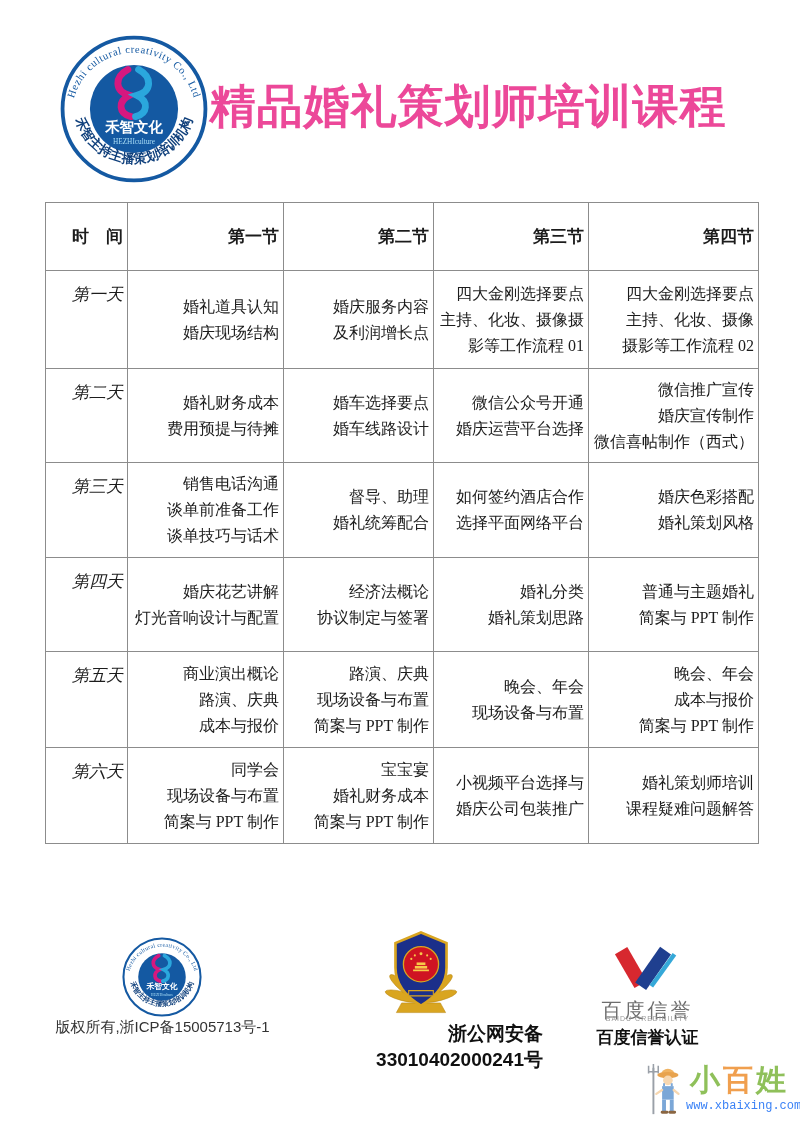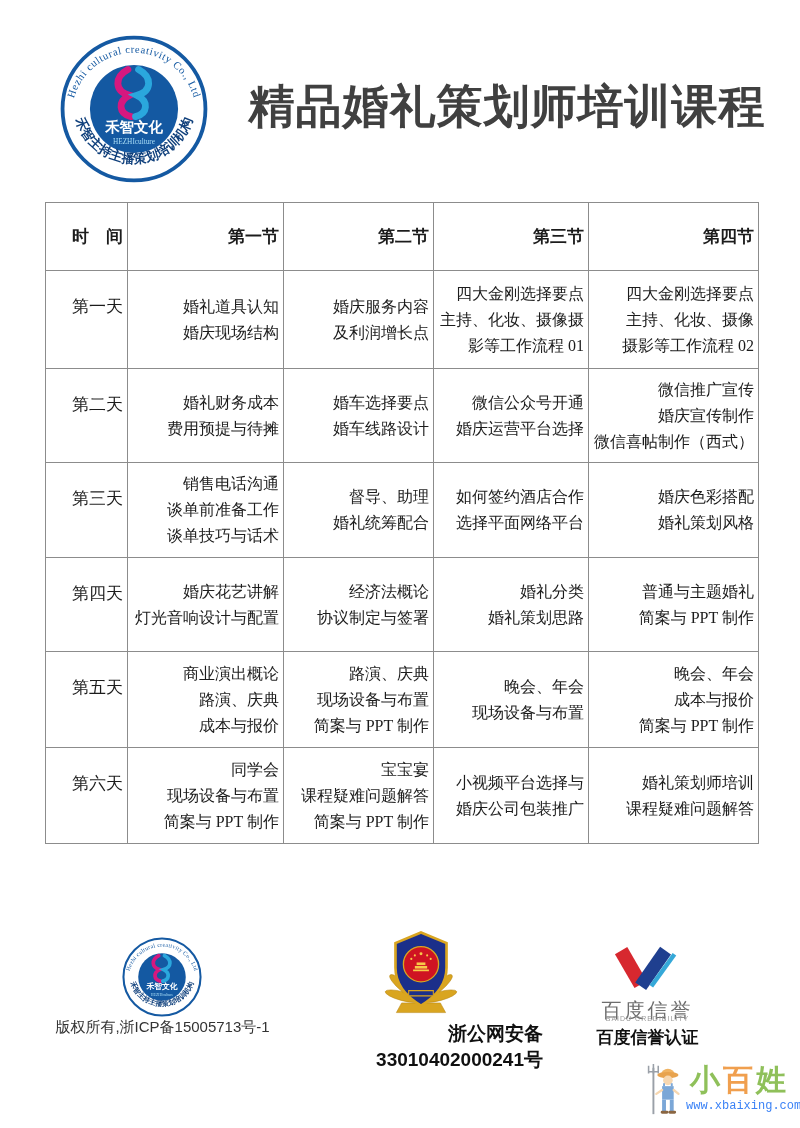--- a/index.html
+++ b/index.html
@@ -2,34 +2,34 @@
 <html><head>
 <meta charset="utf-8">
 <style>
   html,body{margin:0;padding:0;background:#e9e9e9;}
   .page{position:relative;width:800px;height:1128px;margin:0 auto;background:#ffffff;overflow:hidden;
         font-family:"Liberation Serif","DejaVu Serif",serif;color:#1c1c1c;}
 
   
   .logo-top{position:absolute;left:58px;top:33px;width:152px;height:152px;}
   .page-title{position:absolute;left:178px;top:76px;width:580px;text-align:center;
-              font-size:46px;font-weight:700;letter-spacing:1px;color:#404040;padding-left:39px;}
+              font-size:46px;font-weight:700;letter-spacing:1px;color:#ec4899;}
 
   
   .course-table{position:absolute;left:45px;top:202px;width:713px;border-collapse:collapse;table-layout:fixed;}
   .course-table td,.course-table th{border:1px solid #8c8c8c;text-align:right;padding:2px 4px;}
   .course-table th{font-weight:600;font-size:17px;}
   .course-table thead tr{height:68px;}
   .course-table tbody tr:nth-child(1){height:98px;}
   .course-table tbody tr:nth-child(2){height:94px;}
   .course-table tbody tr:nth-child(3){height:95px;}
   .course-table tbody tr:nth-child(4){height:94px;}
   .course-table tbody tr:nth-child(5){height:96px;}
   .course-table tbody tr:nth-child(6){height:96px;}
-  td.day{vertical-align:top;padding-top:24px;font-size:17px;}
+  td.day{vertical-align:top;padding-top:12px;font-size:17px;font-style:italic;}
   td.cell{vertical-align:middle;font-size:16px;line-height:26px;white-space:pre-line;}
 
   
   .logo-bottom{position:absolute;left:121px;top:936px;width:82px;height:82px;}
   .icp-text{position:absolute;left:55px;top:1018px;width:215px;text-align:center;
             font-family:"Liberation Sans","DejaVu Sans",sans-serif;font-size:15px;color:#333;}
   .police-badge{position:absolute;left:377px;top:927px;width:88px;height:92px;}
   .police-text{position:absolute;left:303px;top:1021px;width:240px;text-align:right;
                font-family:"Liberation Sans","DejaVu Sans",sans-serif;font-size:19px;font-weight:700;color:#101010;}
   .baidu-logo{position:absolute;left:614px;top:945px;width:64px;height:54px;}
@@ -155,21 +155,21 @@
         <td class="cell">晚会、年会
 成本与报价
 简案与 PPT 制作</td>
       </tr>
       <tr>
         <td class="day">第六天</td>
         <td class="cell">同学会
 现场设备与布置
 简案与 PPT 制作</td>
         <td class="cell">宝宝宴
-课程疑难问题解答
+婚礼财务成本
 简案与 PPT 制作</td>
         <td class="cell">小视频平台选择与
 婚庆公司包装推广</td>
         <td class="cell">婚礼策划师培训
 课程疑难问题解答</td>
       </tr>
     </tbody>
   </table>
 
   <svg class="logo-bottom" viewBox="0 0 100 100">

